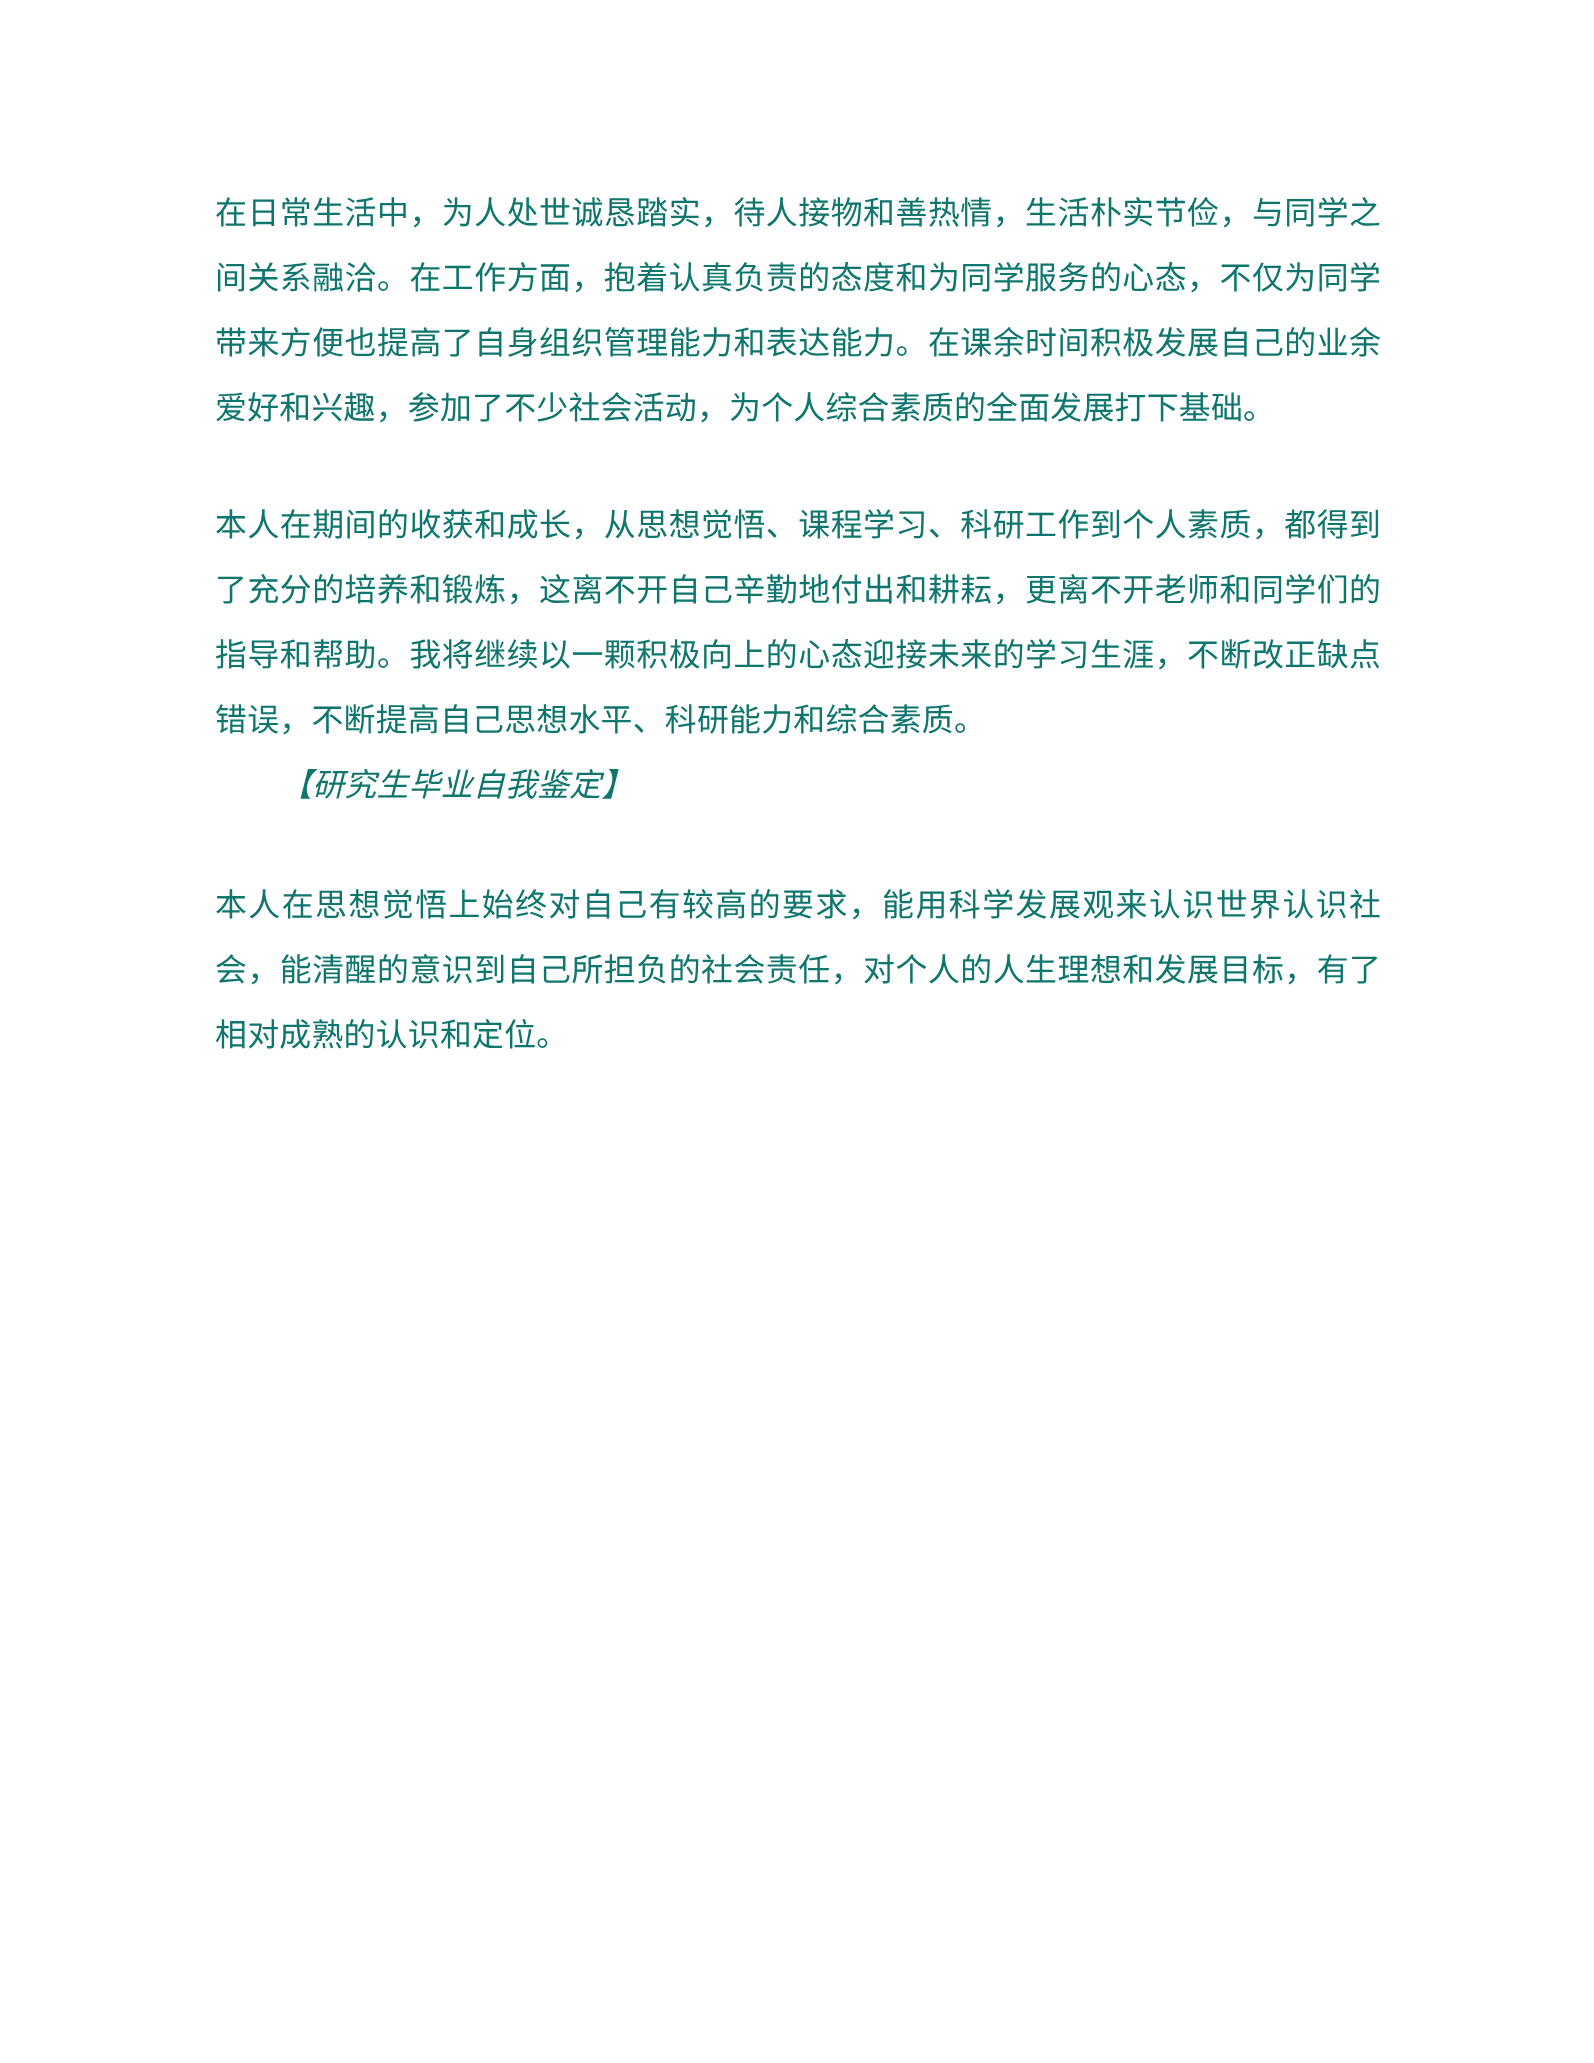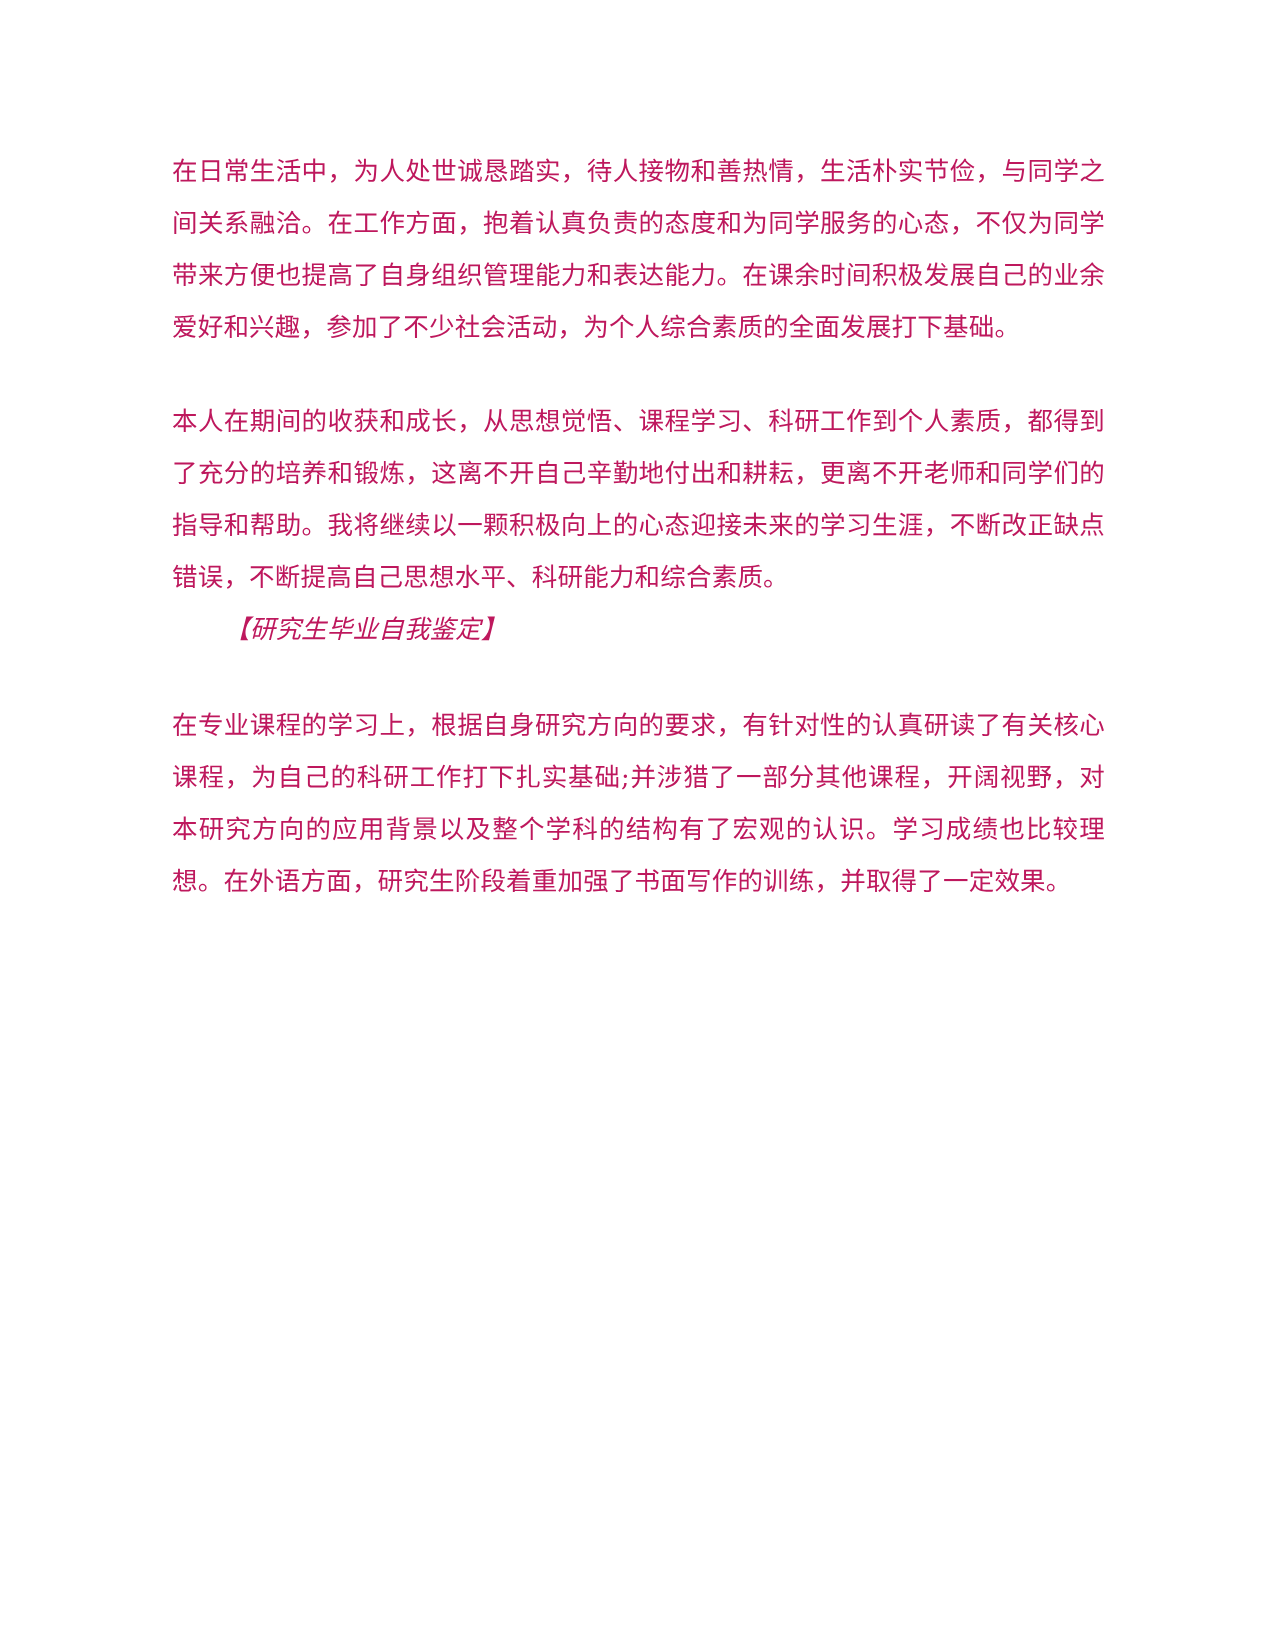--- a/index.html
+++ b/index.html
@@ -9,21 +9,21 @@
     background: #ffffff;
   }
   .page {
     width: 1275px;
     height: 1650px;
     background: #ffffff;
     position: relative;
     box-sizing: border-box;
     padding: 145px 170px 60px 172px;
     font-family: "DejaVu Serif", "Liberation Serif", serif;
-    color: #be185d;
+    color: #0f766e;
     overflow: hidden;
   }
   .doc-body {
     font-size: 25.5px;
     line-height: 52px;
     text-align: justify;
     text-justify: inter-ideograph;
     letter-spacing: 0.2px;
   }
   .para {
@@ -48,18 +48,18 @@
 <div class="page">
   <div class="doc-body">
 
     <p class="para">在日常生活中，为人处世诚恳踏实，待人接物和善热情，生活朴实节俭，与同学之间关系融洽。在工作方面，抱着认真负责的态度和为同学服务的心态，不仅为同学带来方便也提高了自身组织管理能力和表达能力。在课余时间积极发展自己的业余爱好和兴趣，参加了不少社会活动，为个人综合素质的全面发展打下基础。</p>
 
     <p class="para para-tight">本人在期间的收获和成长，从思想觉悟、课程学习、科研工作到个人素质，都得到了充分的培养和锻炼，这离不开自己辛勤地付出和耕耘，更离不开老师和同学们的指导和帮助。我将继续以一颗积极向上的心态迎接未来的学习生涯，不断改正缺点错误，不断提高自己思想水平、科研能力和综合素质。</p>
 
     <p class="bracket-line">【研究生毕业自我鉴定】</p>
 
 
+    <p class="para">本人在思想觉悟上始终对自己有较高的要求，能用科学发展观来认识世界认识社会，能清醒的意识到自己所担负的社会责任，对个人的人生理想和发展目标，有了相对成熟的认识和定位。</p>
 
-    <p class="para">在专业课程的学习上，根据自身研究方向的要求，有针对性的认真研读了有关核心课程，为自己的科研工作打下扎实基础;并涉猎了一部分其他课程，开阔视野，对本研究方向的应用背景以及整个学科的结构有了宏观的认识。学习成绩也比较理想。在外语方面，研究生阶段着重加强了书面写作的训练，并取得了一定效果。</p>
 
 
   </div>
 </div>
 
 </body></html>

